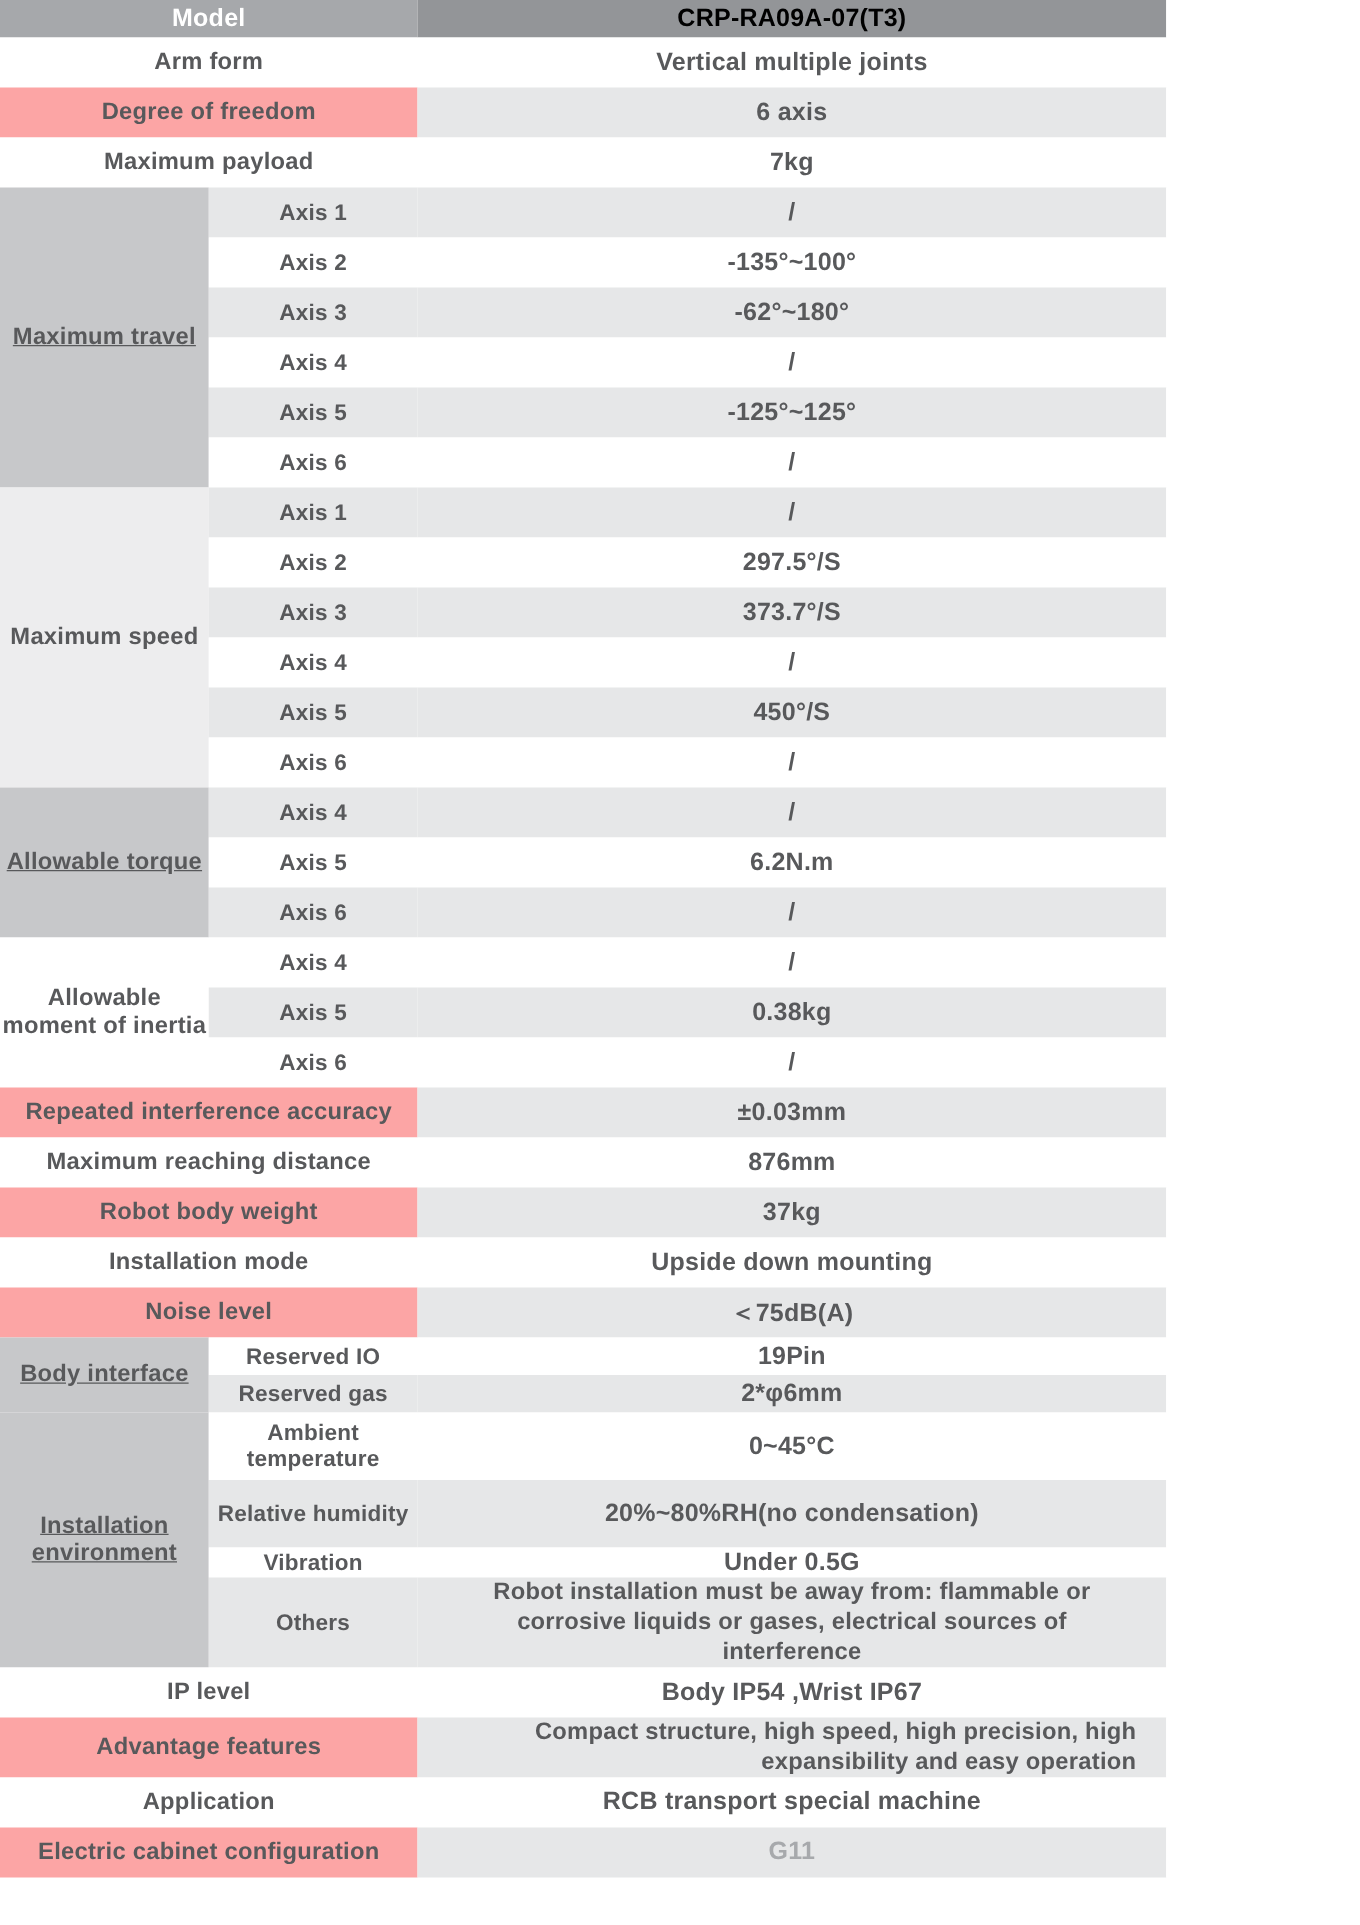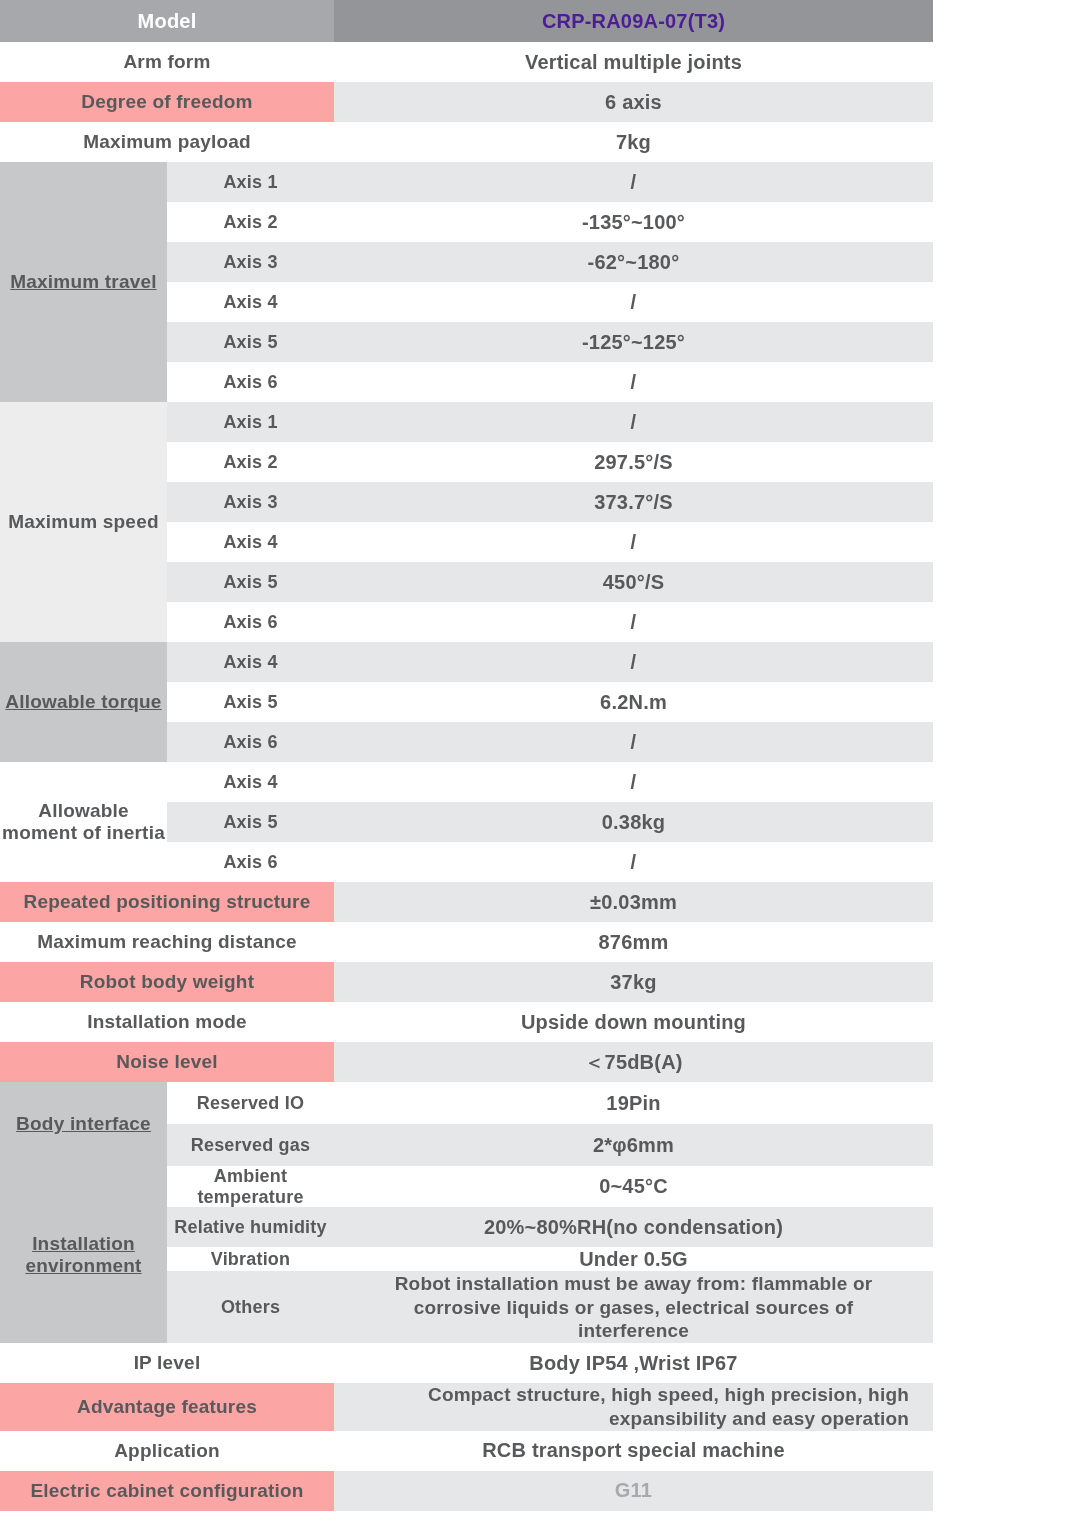--- a/index.html
+++ b/index.html
@@ -33,21 +33,21 @@
   col.pad { width: 155px; }
 
   .hdr-label {
     background: #a6a8ab;
     color: #ffffff;
     font-size: 20px;
     height: 42px;
   }
   .hdr-value {
     background: #939598;
-    color: #4c1d95;
+    color: #000000;
     font-size: 20px;
     height: 42px;
   }
 
   .lbl {
     font-size: 19px;
     color: #58595b;
     line-height: 1.15;
   }
   .lbl-shade-dark { background: #c7c8ca; text-decoration: underline; }
@@ -65,22 +65,22 @@
   .val {
     font-size: 20px;
     color: #58595b;
   }
   .val-shade { background: #e6e7e8; }
   .val-white { background: #ffffff; }
   .val-sm { font-size: 19px; line-height: 1.25; }
   .val-grey { color: #a7a9ac; }
 
   .r40 { height: 40px; }
-  .r42 { height: 42px; }
-  .r38 { height: 40px; }
+  .r42 { height: 30px; }
+  .r38 { height: 54px; }
   .r34 { height: 24px; }
 
   .two-line { line-height: 1.15; }
   .pad-cell { background: #ffffff; }
 </style>
 </head>
 <body>
 
 <table id="spec-table">
   <colgroup>
@@ -207,21 +207,21 @@
     <td class="val val-shade r40">0.38kg</td>
     <td class="pad-cell"></td>
   </tr>
   <tr>
     <td class="sub sub-white r40">Axis 6</td>
     <td class="val val-white r40">/</td>
     <td class="pad-cell"></td>
   </tr>
 
   <tr>
-    <td class="lbl lbl-row-shade r40" colspan="2">Repeated positioning structure</td>
+    <td class="lbl lbl-row-shade r40" colspan="2">Repeated interference accuracy</td>
     <td class="val val-shade r40">±0.03mm</td>
     <td class="pad-cell"></td>
   </tr>
 
   <tr>
     <td class="lbl lbl-white r40" colspan="2">Maximum reaching distance</td>
     <td class="val val-white r40">876mm</td>
     <td class="pad-cell"></td>
   </tr>
 

